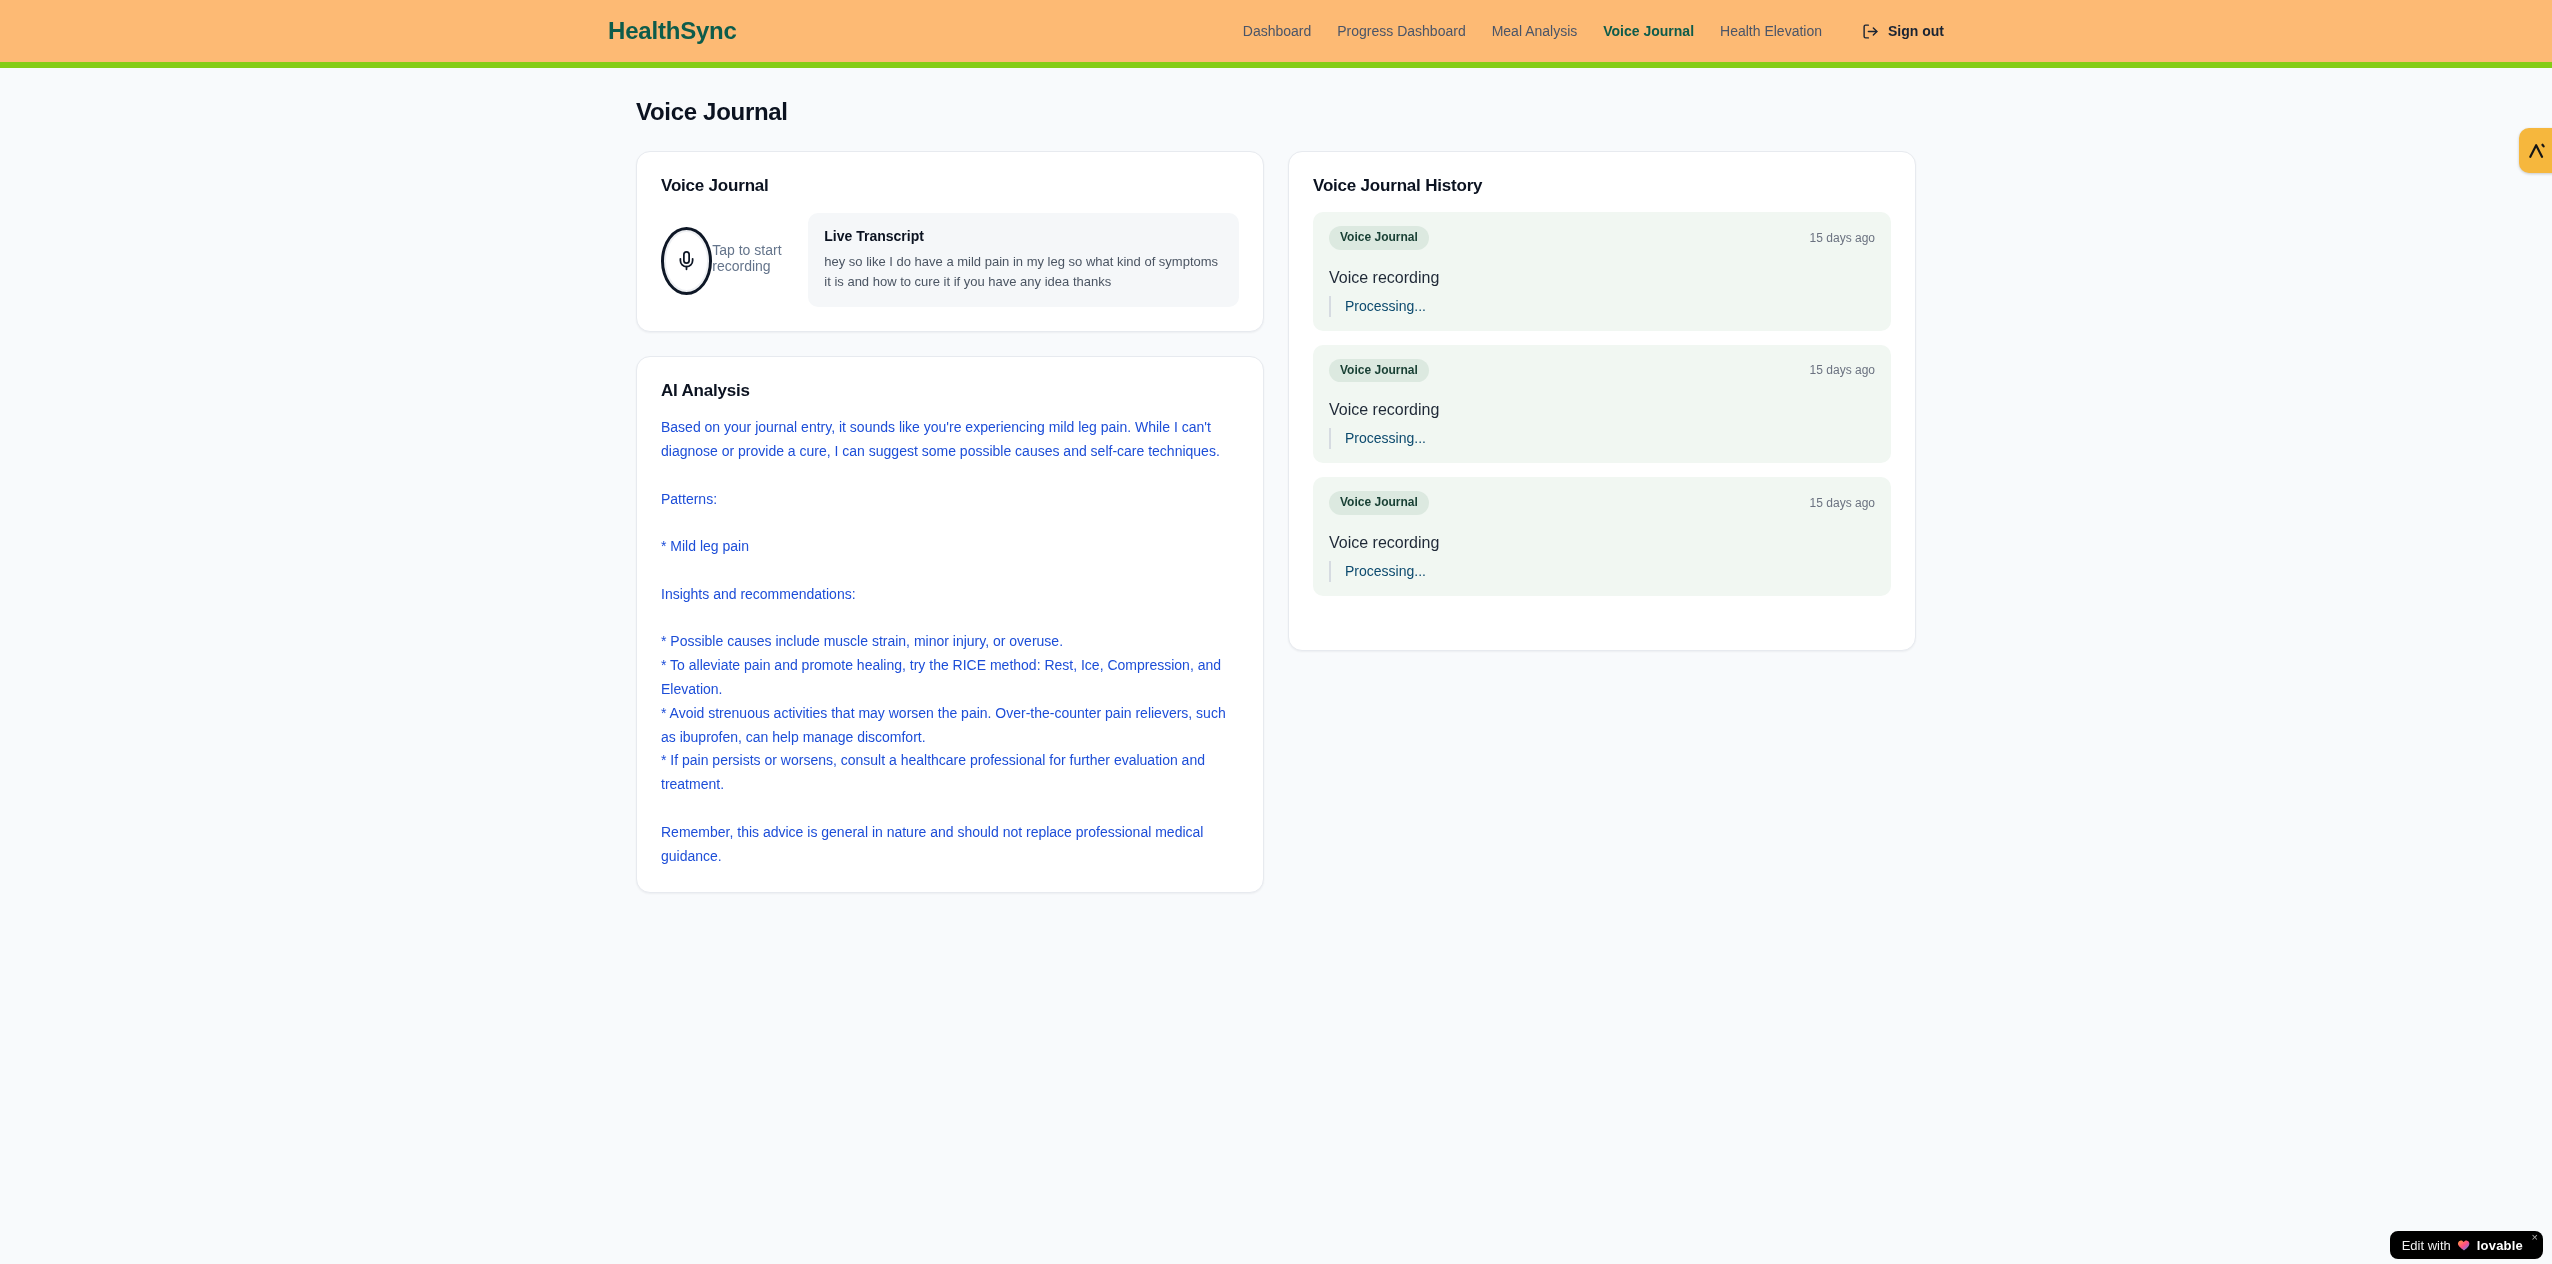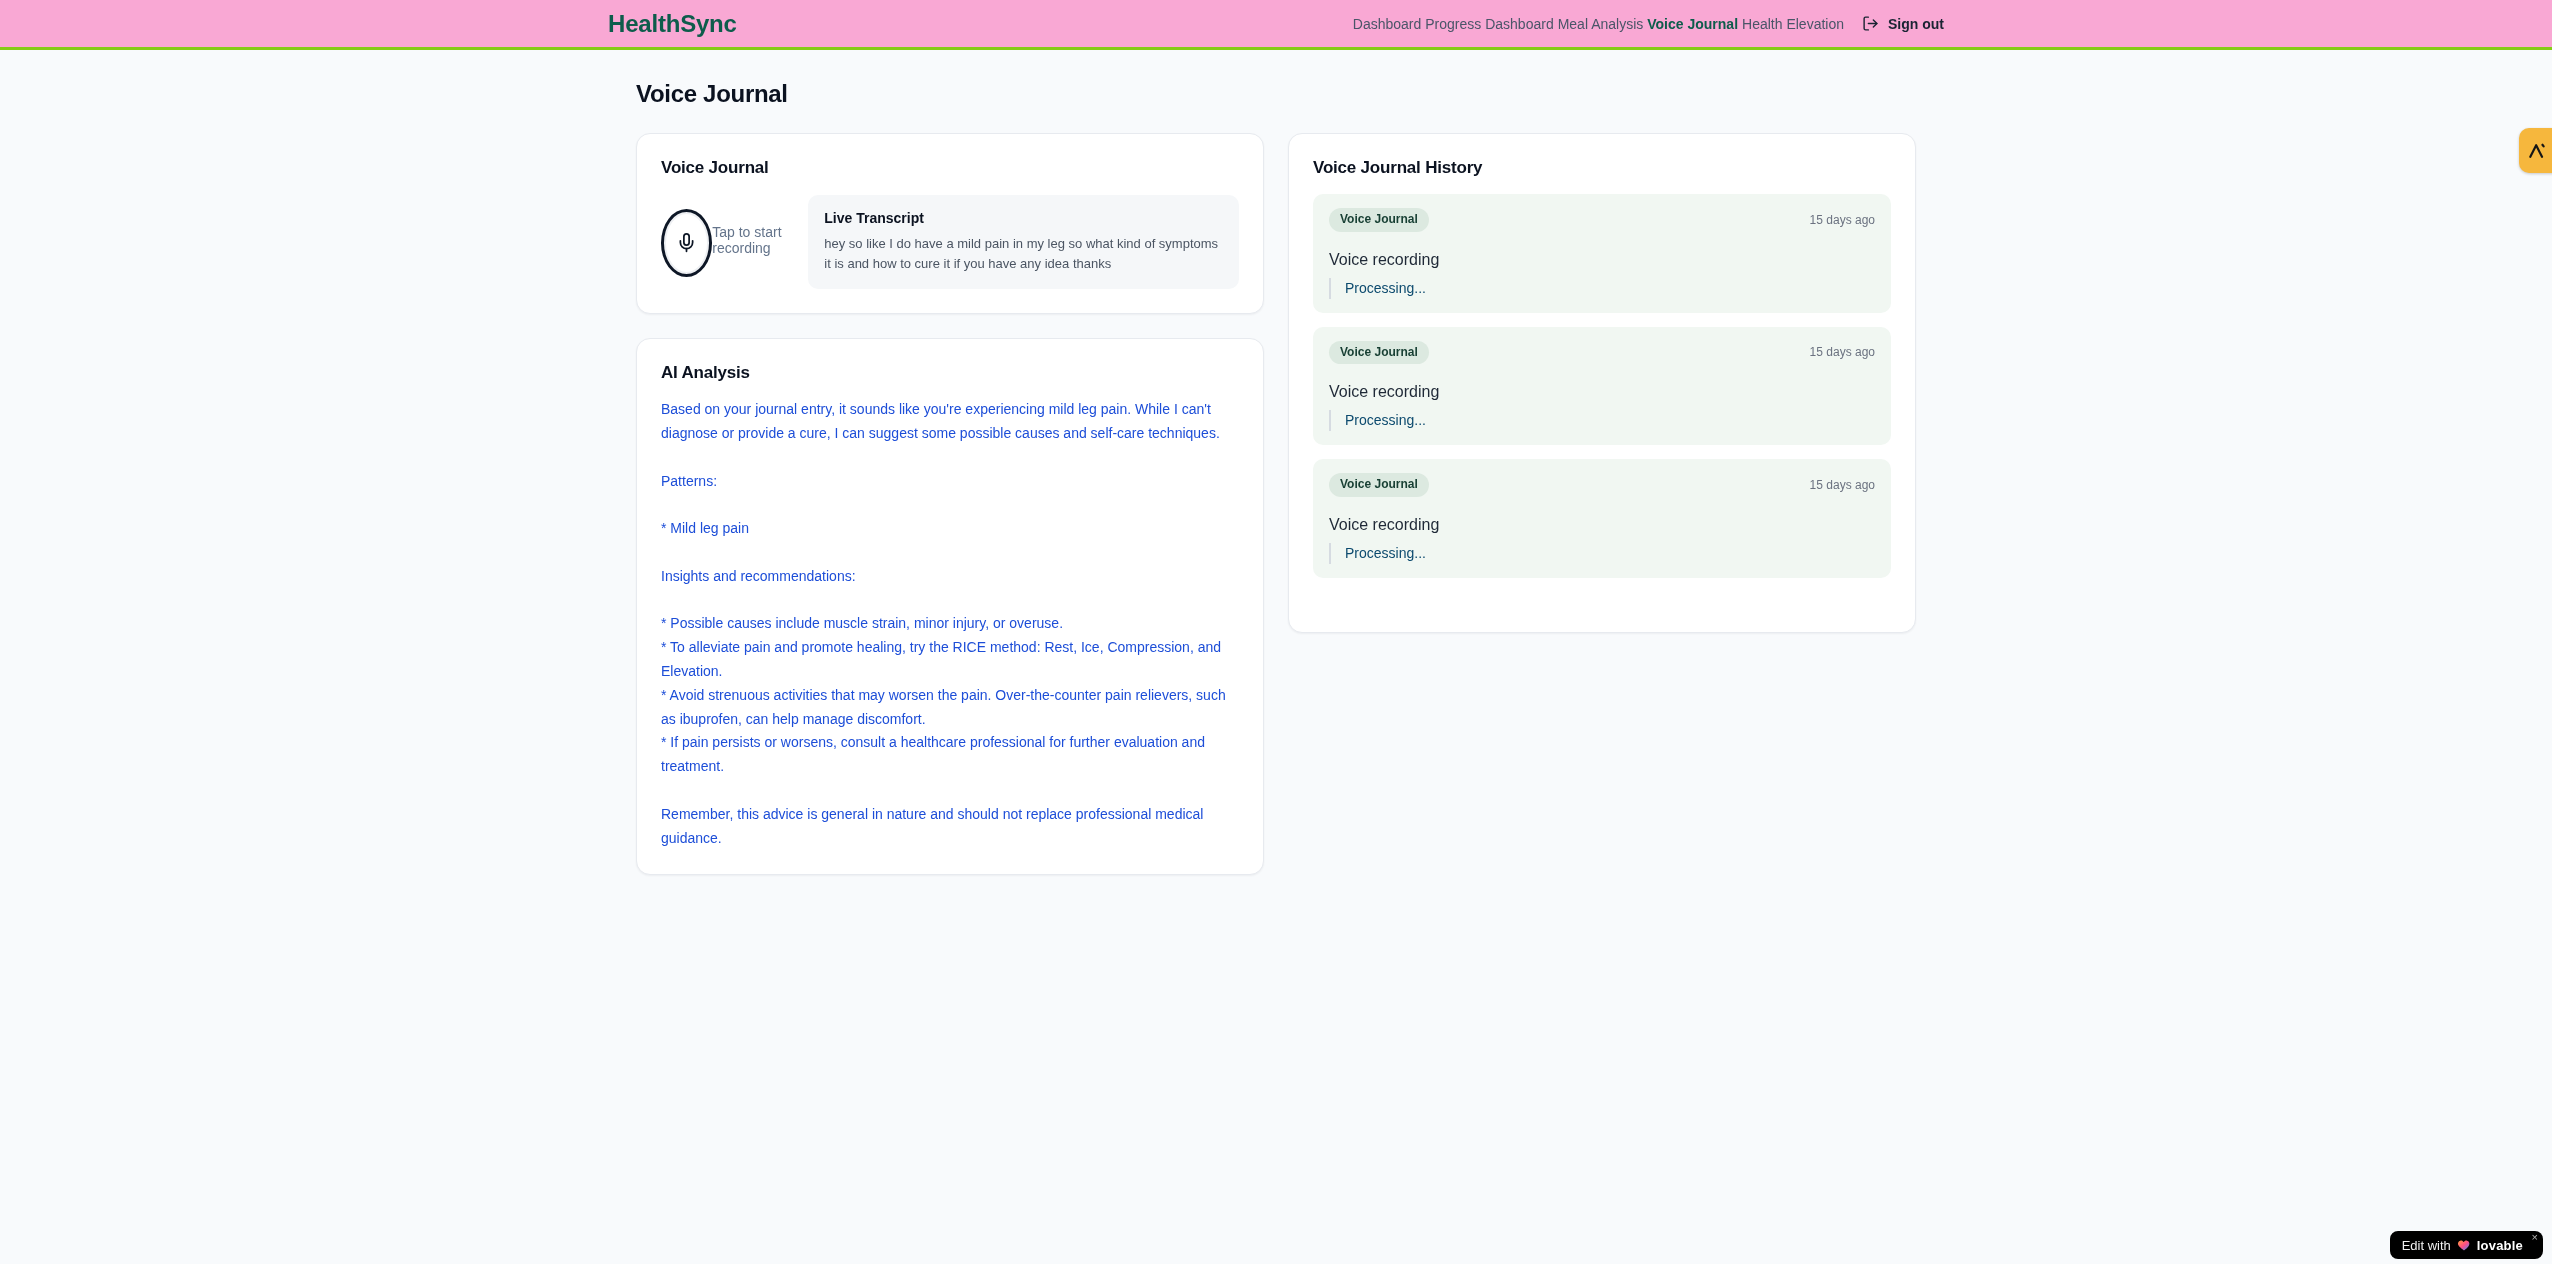--- a/index.html
+++ b/index.html
@@ -7,29 +7,29 @@
   body {
     font-family:"Liberation Sans", sans-serif;
     background:#f8fafc;
     color:#101828;
     position:relative;
     overflow:hidden;
   }
 
   
   .header {
-    height:50px; background:#f9a8d4; border-bottom:3px solid #84cc16;
+    height:68px; background:#fdba74; border-bottom:6px solid #84cc16;
     display:flex; align-items:center;
   }
   .header-inner {
     width:1364px; margin:0 auto; padding:0 14px;
     display:flex; align-items:center; justify-content:space-between;
   }
   .brand { font-size:24px; font-weight:700; color:#0d5c4b; letter-spacing:-0.2px; cursor:pointer; }
-  .nav { display:flex; align-items:center; gap:4px; }
+  .nav { display:flex; align-items:center; gap:26px; }
   .nav-link { font-size:14px; color:#4a5568; text-decoration:none; cursor:pointer; font-weight:500; }
   .nav-link.active { color:#0d5c4b; font-weight:600; }
   .signout { display:flex; align-items:center; gap:9px; margin-left:14px; cursor:pointer; }
   .signout svg { width:17px; height:17px; stroke:#1a2433; }
   .signout-label { font-size:14px; font-weight:600; color:#1a2433; }
 
   
   .main { width:1280px; margin:0 auto; padding-top:30px; }
   .page-title { font-size:24px; font-weight:700; color:#0b1220; margin-bottom:25px; letter-spacing:-0.3px; }
   .grid { display:grid; grid-template-columns:1fr 1fr; gap:24px; align-items:start; }

